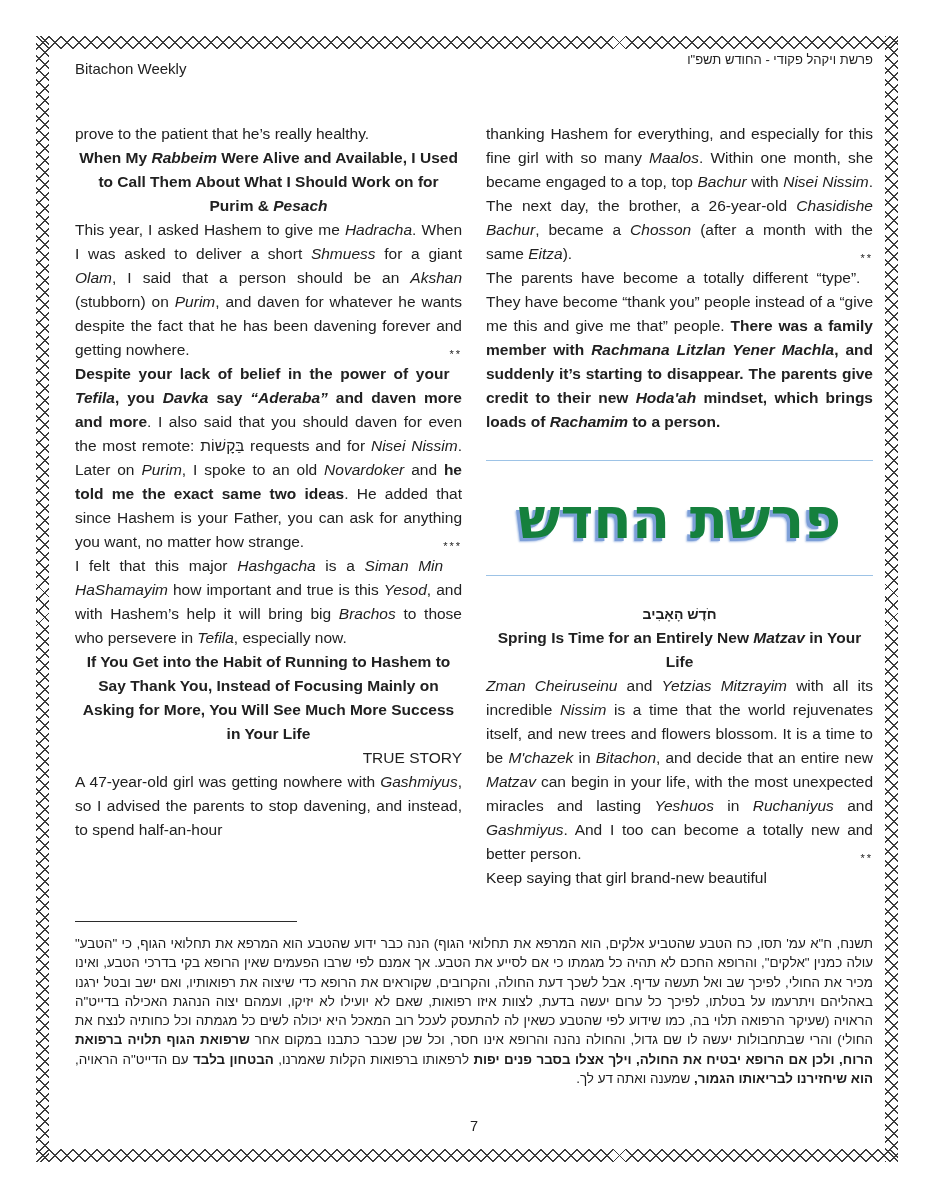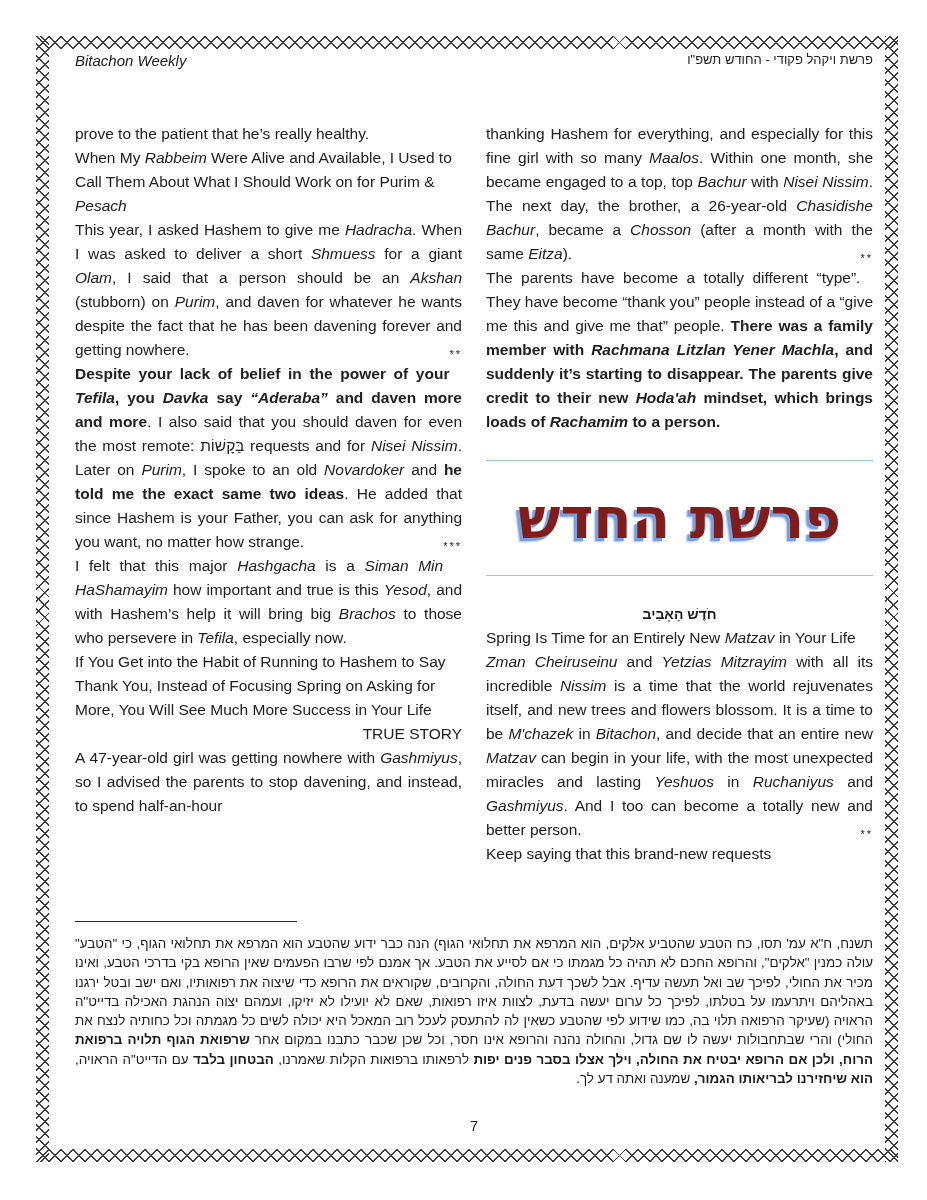--- a/index.html
+++ b/index.html
@@ -17,46 +17,46 @@
     position:absolute;
     background:
       repeating-linear-gradient(45deg,  #3d3d3d 0 1.4px, transparent 1.4px 8.5px),
       repeating-linear-gradient(135deg, #3d3d3d 0 1.4px, transparent 1.4px 8.5px);
   }
   .bs-top{left:36px;top:36px;width:862px;height:13px;}
   .bs-bottom{left:36px;top:1149px;width:862px;height:13px;}
   .bs-left{left:36px;top:36px;width:13px;height:1126px;}
   .bs-right{left:885px;top:36px;width:13px;height:1126px;}
 
-  .hdr-left{position:absolute;left:75px;top:52px;font-size:15px;font-style:italic;}
+  .hdr-left{position:absolute;left:75px;top:60px;font-size:15px;}
   .hdr-right{position:absolute;right:54px;top:52px;font-size:13px;direction:rtl;}
 
   .columns{
     position:absolute;left:75px;top:90px;width:798px;
     display:flex;gap:24px;align-items:flex-start;
   }
   .col{width:387px;font-size:15.5px;line-height:24px;margin-top:32px;}
   .col p{margin:0;}
   p.p{text-align:justify;}
-  p.h{font-weight:400;}
+  p.h{text-align:center;font-weight:700;}
   p.c{text-align:right;}
   p.hb{text-align:center;font-weight:700;direction:rtl;font-size:14px;}
   .b{font-weight:700;}
   .i{font-style:italic;}
   .stars{float:right;font-size:11px;letter-spacing:2px;padding-top:4px;font-style:normal;font-weight:400;}
   .rule{border-top:1.5px solid #9dc3e6;margin-top:26px;margin-bottom:26px;}
   .rule + .big-title{margin-top:0;}
   .big-title{
     text-align:center;
     direction:rtl;
     font-family:"DejaVu Serif","DejaVu Sans",serif;
     font-weight:700;
     font-size:56px;
     line-height:62px;
-    color:#7f1d1d;
+    color:#15803d;
     text-shadow:-3px 3px 0 #7d9fd8, -4px 4px 2px #a7bfe6;
     margin:0;
   }
   .foot-sep{position:absolute;left:75px;top:921px;width:222px;border-top:1.2px solid #2b2b2b;}
   .footnote{
     position:absolute;left:75px;top:934px;width:798px;
     direction:rtl;text-align:justify;
     font-size:13.4px;line-height:19.3px;color:#1c1c1c;
   }
   .page-num{position:absolute;left:75px;top:1118px;width:798px;text-align:center;font-size:14.5px;}
@@ -73,34 +73,34 @@
   <div class="hdr-left">Bitachon Weekly</div>
   <div class="hdr-right">פרשת ויקהל פקודי - החודש תשפ"ו</div>
 
   <div class="columns">
     <div class="col">
         <p class="p"><span>prove to the patient that he’s really healthy.</span></p>
         <p class="h"><span>When My </span><span class="i">Rabbeim</span><span> Were Alive and Available, I Used to Call Them About What I Should Work on for Purim &amp; </span><span class="i">Pesach</span></p>
         <p class="p"><span>This year, I asked Hashem to give me </span><span class="i">Hadracha</span><span>. When I was asked to deliver a short </span><span class="i">Shmuess</span><span> for a giant </span><span class="i">Olam</span><span>, I said that a person should be an </span><span class="i">Akshan</span><span> (stubborn) on </span><span class="i">Purim</span><span>, and daven for whatever he wants despite the fact that he has been davening forever and getting nowhere.</span><span class="stars">**</span></p>
         <p class="p"><span class="b">Despite your lack of belief in the power of your </span><span class="b i">Tefila</span><span class="b">, you </span><span class="b i">Davka</span><span class="b"> say </span><span class="b i">“Aderaba”</span><span class="b"> and daven more and more</span><span>. I also said that you should daven for even the most remote: </span><span>בַּקָשׁוֹת</span><span> requests and for </span><span class="i">Nisei Nissim</span><span>. Later on </span><span class="i">Purim</span><span>, I spoke to an old </span><span class="i">Novardoker</span><span> and </span><span class="b">he told me the exact same two ideas</span><span>. He added that since Hashem is your Father, you can ask for anything you want, no matter how strange.</span><span class="stars">***</span></p>
         <p class="p"><span>I felt that this major </span><span class="i">Hashgacha</span><span> is a </span><span class="i">Siman Min HaShamayim</span><span> how important and true is this </span><span class="i">Yesod</span><span>, and with Hashem’s help it will bring big </span><span class="i">Brachos</span><span> to those who persevere in </span><span class="i">Tefila</span><span>, especially now.</span></p>
-        <p class="h"><span>If You Get into the Habit of Running to Hashem to Say Thank You, Instead of Focusing Spring on Asking for More, You Will See Much More Success in Your Life</span></p>
+        <p class="h"><span>If You Get into the Habit of Running to Hashem to Say Thank You, Instead of Focusing Mainly on Asking for More, You Will See Much More Success in Your Life</span></p>
         <p class="c"><span>TRUE STORY</span></p>
         <p class="p"><span>A 47-year-old girl was getting nowhere with </span><span class="i">Gashmiyus</span><span>, so I advised the parents to stop davening, and instead, to spend half-an-hour</span></p>
       </div>
     <div class="col">
         <p class="p"><span>thanking Hashem for everything, and especially for this fine girl with so many </span><span class="i">Maalos</span><span>. Within one month, she became engaged to a top, top </span><span class="i">Bachur</span><span> with </span><span class="i">Nisei Nissim</span><span>. The next day, the brother, a 26-year-old </span><span class="i">Chasidishe Bachur</span><span>, became a </span><span class="i">Chosson</span><span> (after a month with the same </span><span class="i">Eitza</span><span>).</span><span class="stars">**</span></p>
         <p class="p"><span>The parents have become a totally different “type”. They have become “thank you” people instead of a “give me this and give me that” people. </span><span class="b">There was a family member with </span><span class="b i">Rachmana Litzlan Yener Machla</span><span class="b">, and suddenly it’s starting to disappear. The parents give credit to their new </span><span class="b i">Hoda'ah</span><span class="b"> mindset, which brings loads of </span><span class="b i">Rachamim</span><span class="b"> to a person.</span></p>
         <div class="rule"></div>
         <div class="big-title">פרשת החדש</div>
         <div class="rule"></div>
         <p class="hb"><span>חֹדֶשׁ הָאָבִיב</span></p>
         <p class="h"><span>Spring Is Time for an Entirely New </span><span class="i">Matzav</span><span> in Your Life</span></p>
         <p class="p"><span class="i">Zman Cheiruseinu</span><span> and </span><span class="i">Yetzias Mitzrayim</span><span> with all its incredible </span><span class="i">Nissim</span><span> is a time that the world rejuvenates itself, and new trees and flowers blossom. It is a time to be </span><span class="i">M'chazek</span><span> in </span><span class="i">Bitachon</span><span>, and decide that an entire new </span><span class="i">Matzav</span><span> can begin in your life, with the most unexpected miracles and lasting </span><span class="i">Yeshuos</span><span> in </span><span class="i">Ruchaniyus</span><span> and </span><span class="i">Gashmiyus</span><span>. And I too can become a totally new and better person.</span><span class="stars">**</span></p>
-        <p class="p"><span>Keep saying that this brand-new requests</span></p>
+        <p class="p"><span>Keep saying that girl brand-new beautiful</span></p>
       </div>
   </div>
 
   <div class="foot-sep"></div>
   <div class="footnote"><span>תשנח, ח"א עמ' תסו, כח הטבע שהטביע אלקים, הוא המרפא את תחלואי הגוף) הנה כבר ידוע שהטבע הוא המרפא את תחלואי הגוף, כי "הטבע" עולה כמנין "אלקים", והרופא החכם לא תהיה כל מגמתו כי אם לסייע את הטבע. אך אמנם לפי שרבו הפעמים שאין הרופא בקי בדרכי הטבע, ואינו מכיר את החולי, לפיכך שב ואל תעשה עדיף. אבל לשכך דעת החולה, והקרובים, שקוראים את הרופא כדי שיצוה את רפואותיו, ואם ישב ובטל ירגנו באהליהם ויתרעמו על בטלתו, לפיכך כל ערום יעשה בדעת, לצוות איזו רפואות, שאם לא יועילו לא יזיקו, ועמהם יצוה הנהגת האכילה בדייט"ה הראויה (שעיקר הרפואה תלוי בה, כמו שידוע לפי שהטבע כשאין לה להתעסק לעכל רוב המאכל היא יכולה לשים כל מגמתה וכל כחותיה לנצח את החולי) והרי שבתחבולות יעשה לו שם גדול, והחולה נהנה והרופא אינו חסר, וכל שכן שכבר כתבנו במקום אחר </span><span class="b">שרפואת הגוף תלויה ברפואת הרוח, ולכן אם הרופא יבטיח את החולה, וילך אצלו בסבר פנים יפות</span><span> לרפאותו ברפואות הקלות שאמרנו, </span><span class="b">הבטחון בלבד</span><span> עם הדייט"ה הראויה, </span><span class="b">הוא שיחזירנו לבריאותו הגמור,</span><span> שמענה ואתה דע לך.</span></div>
 
   <div class="page-num">7</div>
 </div>
 
 </body></html>

